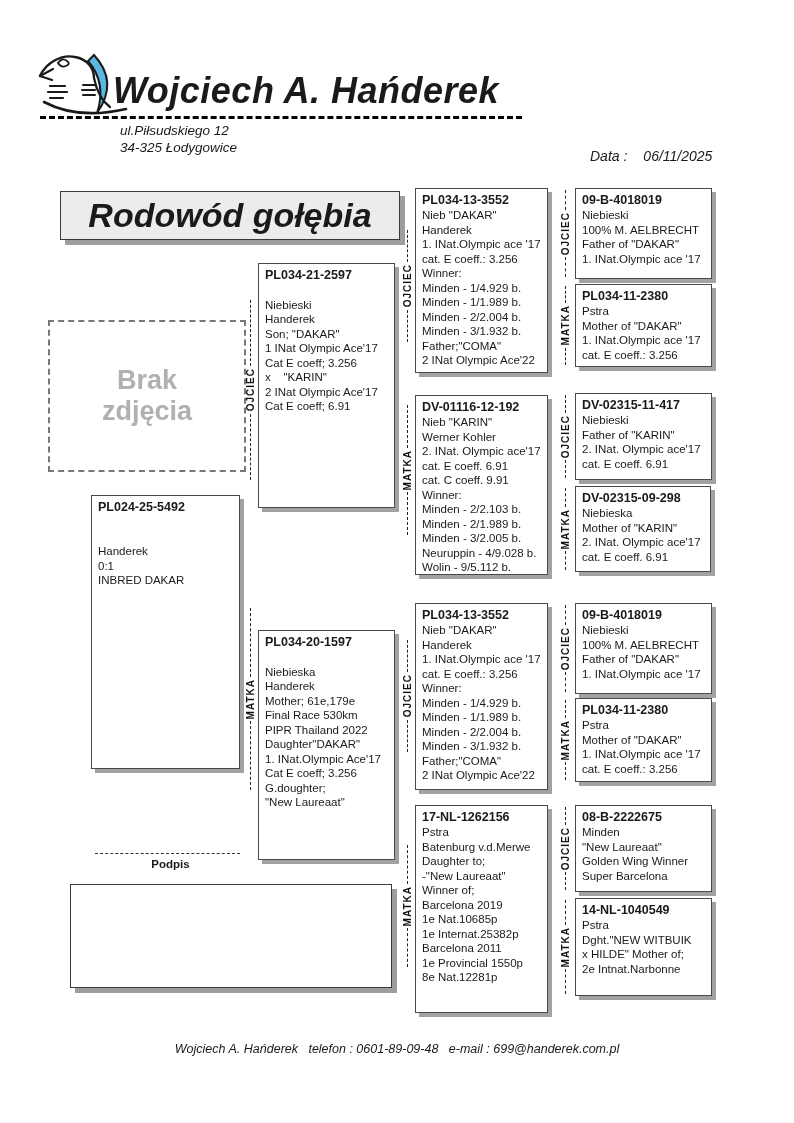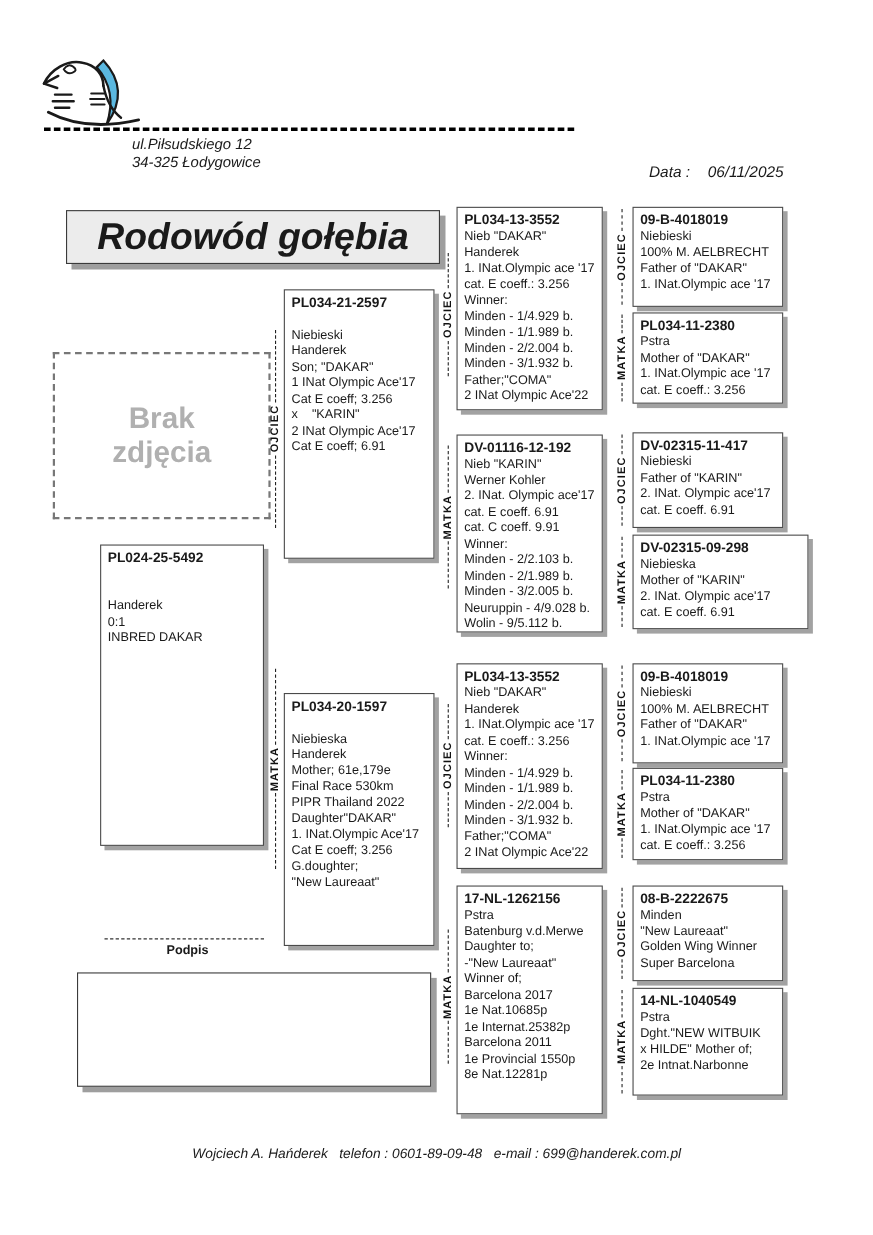--- a/index.html
+++ b/index.html
@@ -51,20 +51,21 @@
       <path d="M58,5 Q83,32 61,63 Q71,33 52,11 Z" fill="#5bb8e0" stroke="#1a1a1a" stroke-width="2"></path>
       <path d="M4,26 C10,13 25,4 39,7 C51,9 58,18 58,28" fill="none" stroke="#1a1a1a" stroke-width="2.4" stroke-linecap="round"></path>
       <path d="M4,26 L17,19 M4,26 L16,30" fill="none" stroke="#1a1a1a" stroke-width="2.2" stroke-linecap="round"></path>
       <path d="M22,13 q4,-6 9,-2 q4,3 -1,5 q-5,2 -8,-3 Z" fill="none" stroke="#1a1a1a" stroke-width="1.8"></path>
       <path d="M14,36 h15 M12,42 h19 M14,48 h13" stroke="#1a1a1a" stroke-width="2.2" stroke-linecap="round"></path>
       <path d="M47,35 h12 M46,40 h13 M47,45 h12" stroke="#1a1a1a" stroke-width="2" stroke-linecap="round"></path>
       <path d="M8,52 Q42,70 90,59" fill="none" stroke="#1a1a1a" stroke-width="2.6" stroke-linecap="round"></path>
       <path d="M58,28 Q62,48 74,57" fill="none" stroke="#1a1a1a" stroke-width="2.2" stroke-linecap="round"></path>
     </svg>
   </div>
+  <div class="abs brand-name" style="left:113px;top:70px;">Wojciech A. Hańderek</div>
   <div class="abs brand-rule" style="left:40px;top:116px;width:482px;"></div>
   <div class="abs addr" style="left:120px;top:122px;">ul.Piłsudskiego 12</div>
   <div class="abs addr" style="left:120px;top:139px;">34-325 Łodygowice</div>
   <div class="abs date-row" style="left:590px;top:148px;"><span>Data :</span><span style="display:inline-block;width:16px;"></span><span>06/11/2025</span></div>
 
   <div class="abs banner" style="left:60px;top:191px;width:338px;height:47px;">
     <span class="banner-text">Rodowód gołębia</span>
   </div>
 
   <div class="abs photo" style="left:48px;top:320px;width:194px;height:148px;">
@@ -162,21 +163,21 @@
       </div>
   </div>
   <div class="abs pbox" style="left:415px;top:805px;width:133px;height:208px;">
     <div class="ring">17-NL-1262156</div>
     <div>
         <div class="bl">Pstra</div>
         <div class="bl">Batenburg v.d.Merwe</div>
         <div class="bl">Daughter to;</div>
         <div class="bl">-"New Laureaat"</div>
         <div class="bl">Winner of;</div>
-        <div class="bl">Barcelona 2017</div>
+        <div class="bl">Barcelona 2019</div>
         <div class="bl">1e Nat.10685p</div>
         <div class="bl">1e Internat.25382p</div>
         <div class="bl">Barcelona 2011</div>
         <div class="bl">1e Provincial 1550p</div>
         <div class="bl">8e Nat.12281p</div>
       </div>
   </div>
 
   <div class="abs pbox" style="left:575px;top:188px;width:137px;height:91px;">
     <div class="ring">09-B-4018019</div>
@@ -198,21 +199,21 @@
   </div>
   <div class="abs pbox" style="left:575px;top:393px;width:137px;height:87px;">
     <div class="ring">DV-02315-11-417</div>
     <div>
         <div class="bl">Niebieski</div>
         <div class="bl">Father of "KARIN"</div>
         <div class="bl">2. INat. Olympic ace'17</div>
         <div class="bl">cat. E coeff. 6.91</div>
       </div>
   </div>
-  <div class="abs pbox" style="left:575px;top:486px;width:160px;height:86px;">
+  <div class="abs pbox" style="left:575px;top:486px;width:136px;height:86px;">
     <div class="ring">DV-02315-09-298</div>
     <div>
         <div class="bl">Niebieska</div>
         <div class="bl">Mother of "KARIN"</div>
         <div class="bl">2. INat. Olympic ace'17</div>
         <div class="bl">cat. E coeff. 6.91</div>
       </div>
   </div>
   <div class="abs pbox" style="left:575px;top:603px;width:137px;height:91px;">
     <div class="ring">09-B-4018019</div>

